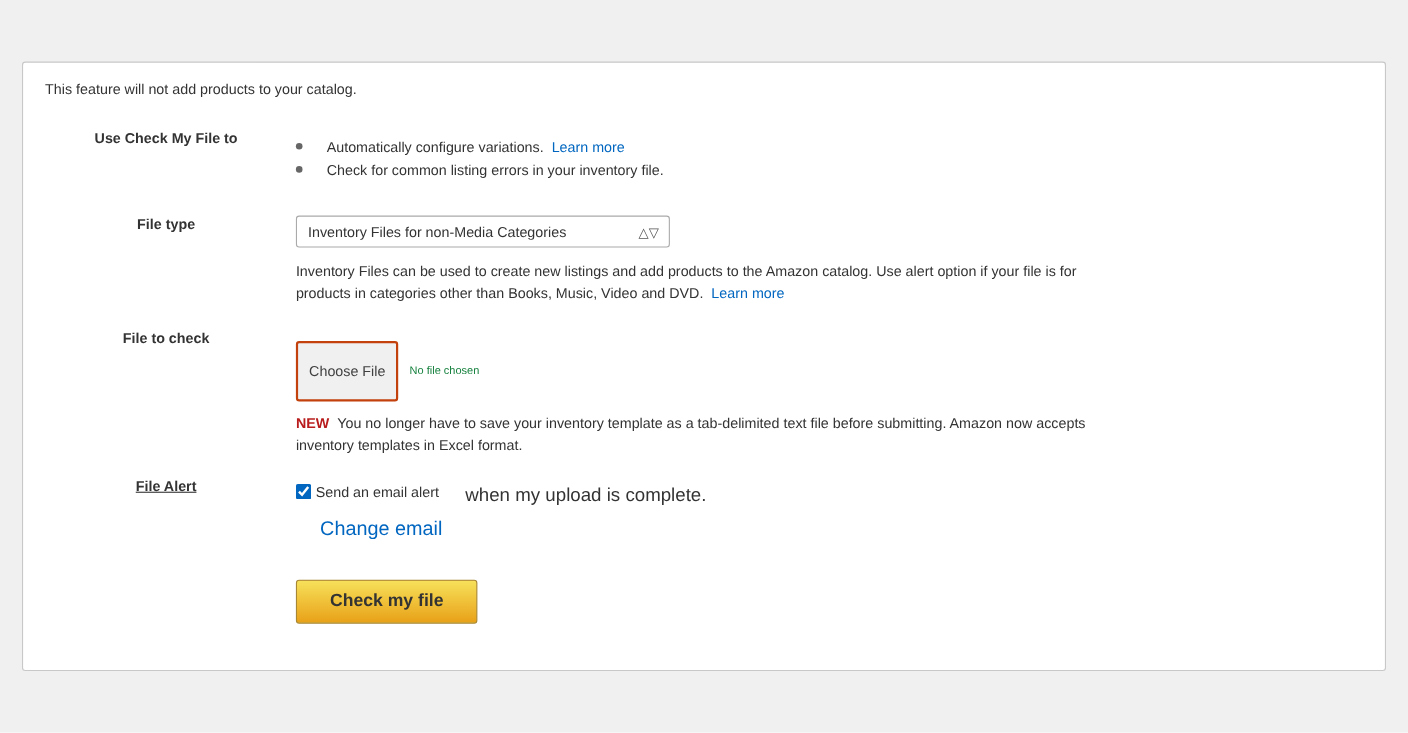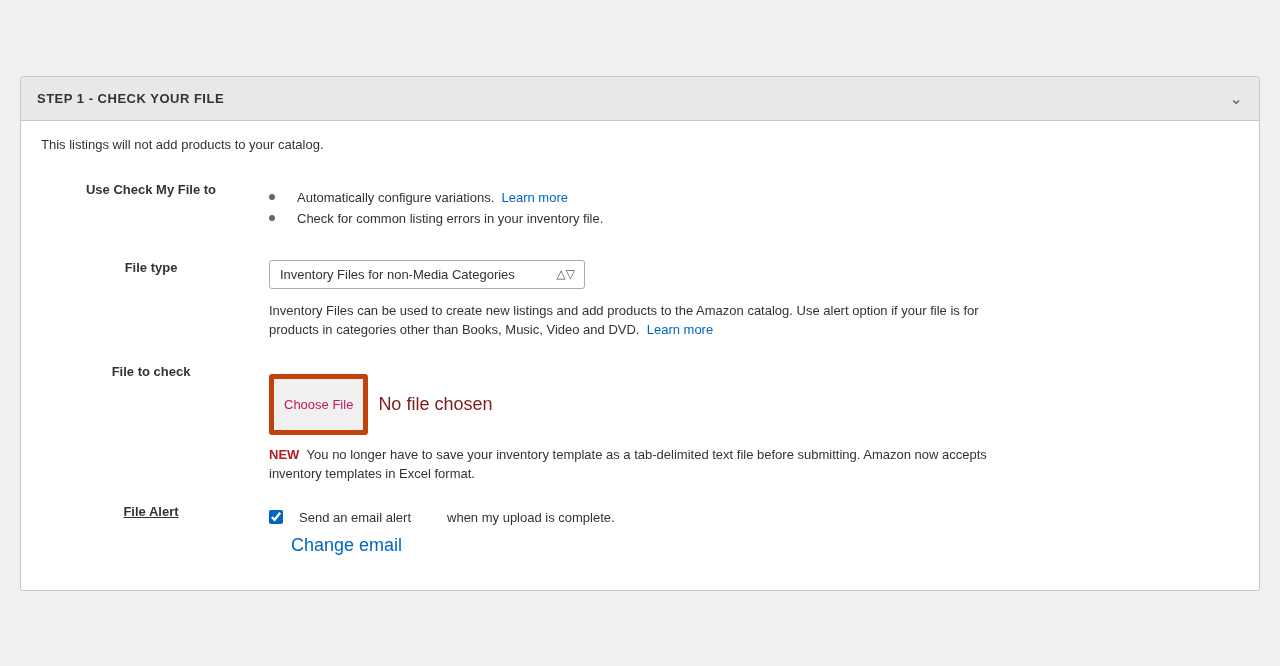--- a/index.html
+++ b/index.html
@@ -130,21 +130,21 @@
     .file-type-select {
       appearance: none;
       -webkit-appearance: none;
       background: #ffffff;
       border: 1px solid #aaaaaa;
       border-radius: 3px;
       padding: 6px 30px 6px 10px;
       font-size: 13px;
       color: #333333;
       cursor: pointer;
-      width: 316px;
+      width: 340px;
     }
 
     .select-arrow {
       position: absolute;
       right: 10px;
       top: 50%;
       transform: translateY(-50%);
       pointer-events: none;
       color: #555555;
       font-size: 12px;
@@ -160,66 +160,66 @@
 
     .file-upload-row {
       display: flex;
       align-items: center;
       gap: 10px;
       padding: 10px 0 4px 0;
     }
 
     .choose-file-btn {
       background: #f0f0f0;
-      border: 5px solid #c2410c;
+      border: 2px solid #c2410c;
       border-radius: 3px;
       padding: 18px 10px;
       font-size: 13px;
       cursor: pointer;
-      color: #be185d;
+      color: #404040;
     }
 
     .no-file-text {
-      font-size: 18px;
-      color: #7f1d1d;
+      font-size: 10px;
+      color: #15803d;
     }
 
     .new-badge {
       color: #b91c1c;
       font-weight: bold;
       font-size: 13px;
     }
 
     .new-info-text {
       font-size: 13px;
       color: #333333;
       line-height: 1.5;
       max-width: 740px;
       padding-top: 6px;
     }
 
     .email-row {
       display: flex;
-      gap: 16px;
+      gap: 4px;
       padding: 6px 0;
     }
 
     .email-checkbox {
       width: 14px;
       height: 14px;
       accent-color: #0066c0;
     }
 
     .email-label-text {
       font-size: 13px;
       color: #333333;
     }
 
     .email-completion-text {
-      font-size: 13px;
+      font-size: 17px;
       color: #333333;
       margin-left: 20px;
     }
 
     .change-email-link {
       display: block;
       margin-top: 4px;
       margin-left: 22px;
       font-size: 18px;
     }
@@ -234,28 +234,24 @@
       color: #333333;
       cursor: pointer;
       min-width: 160px;
     }
   </style>
 </head>
 <body>
 
 <div class="page-container">
 
-  <div class="section-header">
-    <span class="section-header-title">STEP 1 - CHECK YOUR FILE</span>
-    <span class="chevron-icon">⌄</span>
-  </div>
 
   <div class="section-body">
 
-    <p class="feature-note">This listings will not add products to your catalog.</p>
+    <p class="feature-note">This feature will not add products to your catalog.</p>
 
     <table class="form-table">
 
       <tbody>
           <tr>
         <td class="label-cell">
           <span class="label-text">Use Check My File to</span>
         </td>
         <td class="content-cell">
           <ul class="bullet-list">
@@ -313,17 +309,25 @@
         <td class="content-cell">
           <div class="email-row">
             <input type="checkbox" class="email-checkbox" checked="" style="">
             <span class="email-label-text">Send an email alert</span>
             <span class="email-completion-text">when my upload is complete.</span>
           </div>
           <a class="link-blue change-email-link" href="#">Change email</a>
         </td>
       </tr>
 
+      <tr>
+        <td class="label-cell"></td>
+        <td class="content-cell">
+          <div style="padding: 16px 0 8px 0;">
+            <button class="check-file-btn">Check my file</button>
+          </div>
+        </td>
+      </tr>
 
     </tbody>
       </table>
   </div>
 </div>
 
 </body></html>

